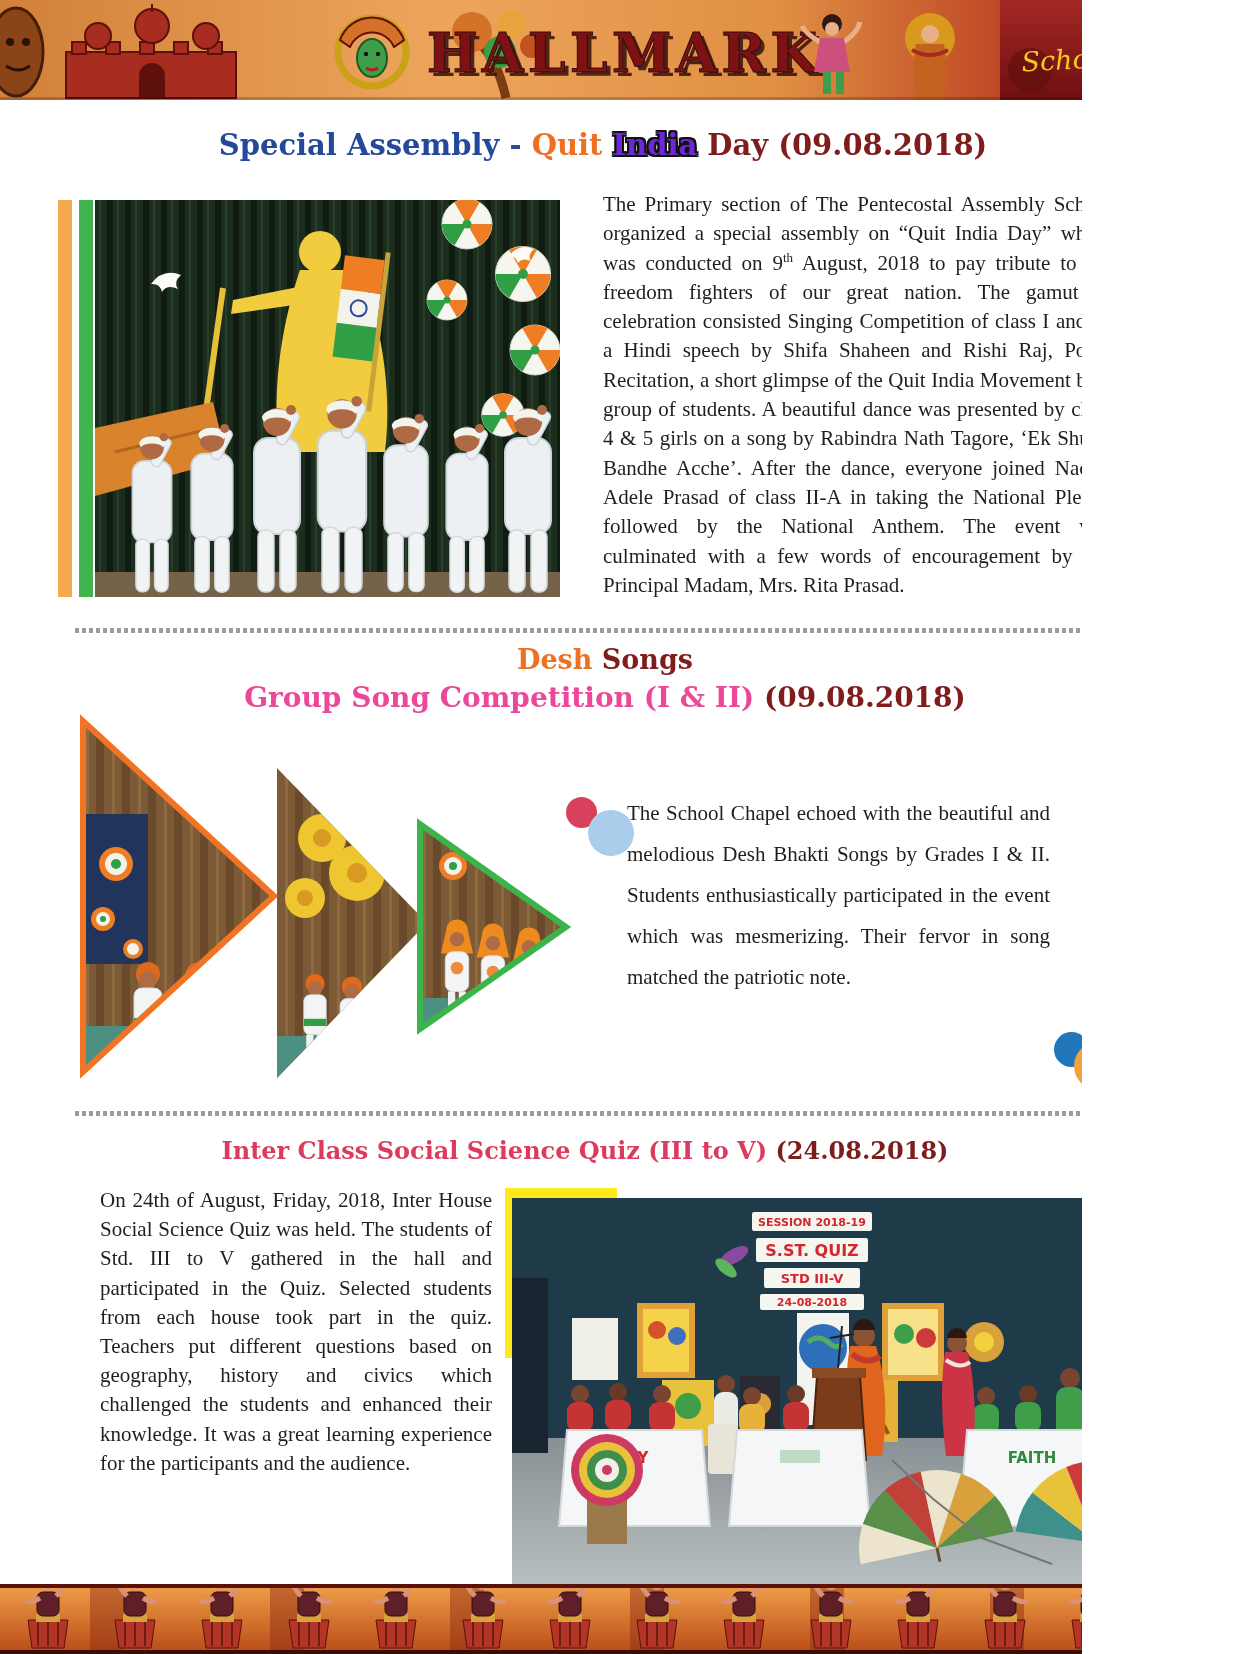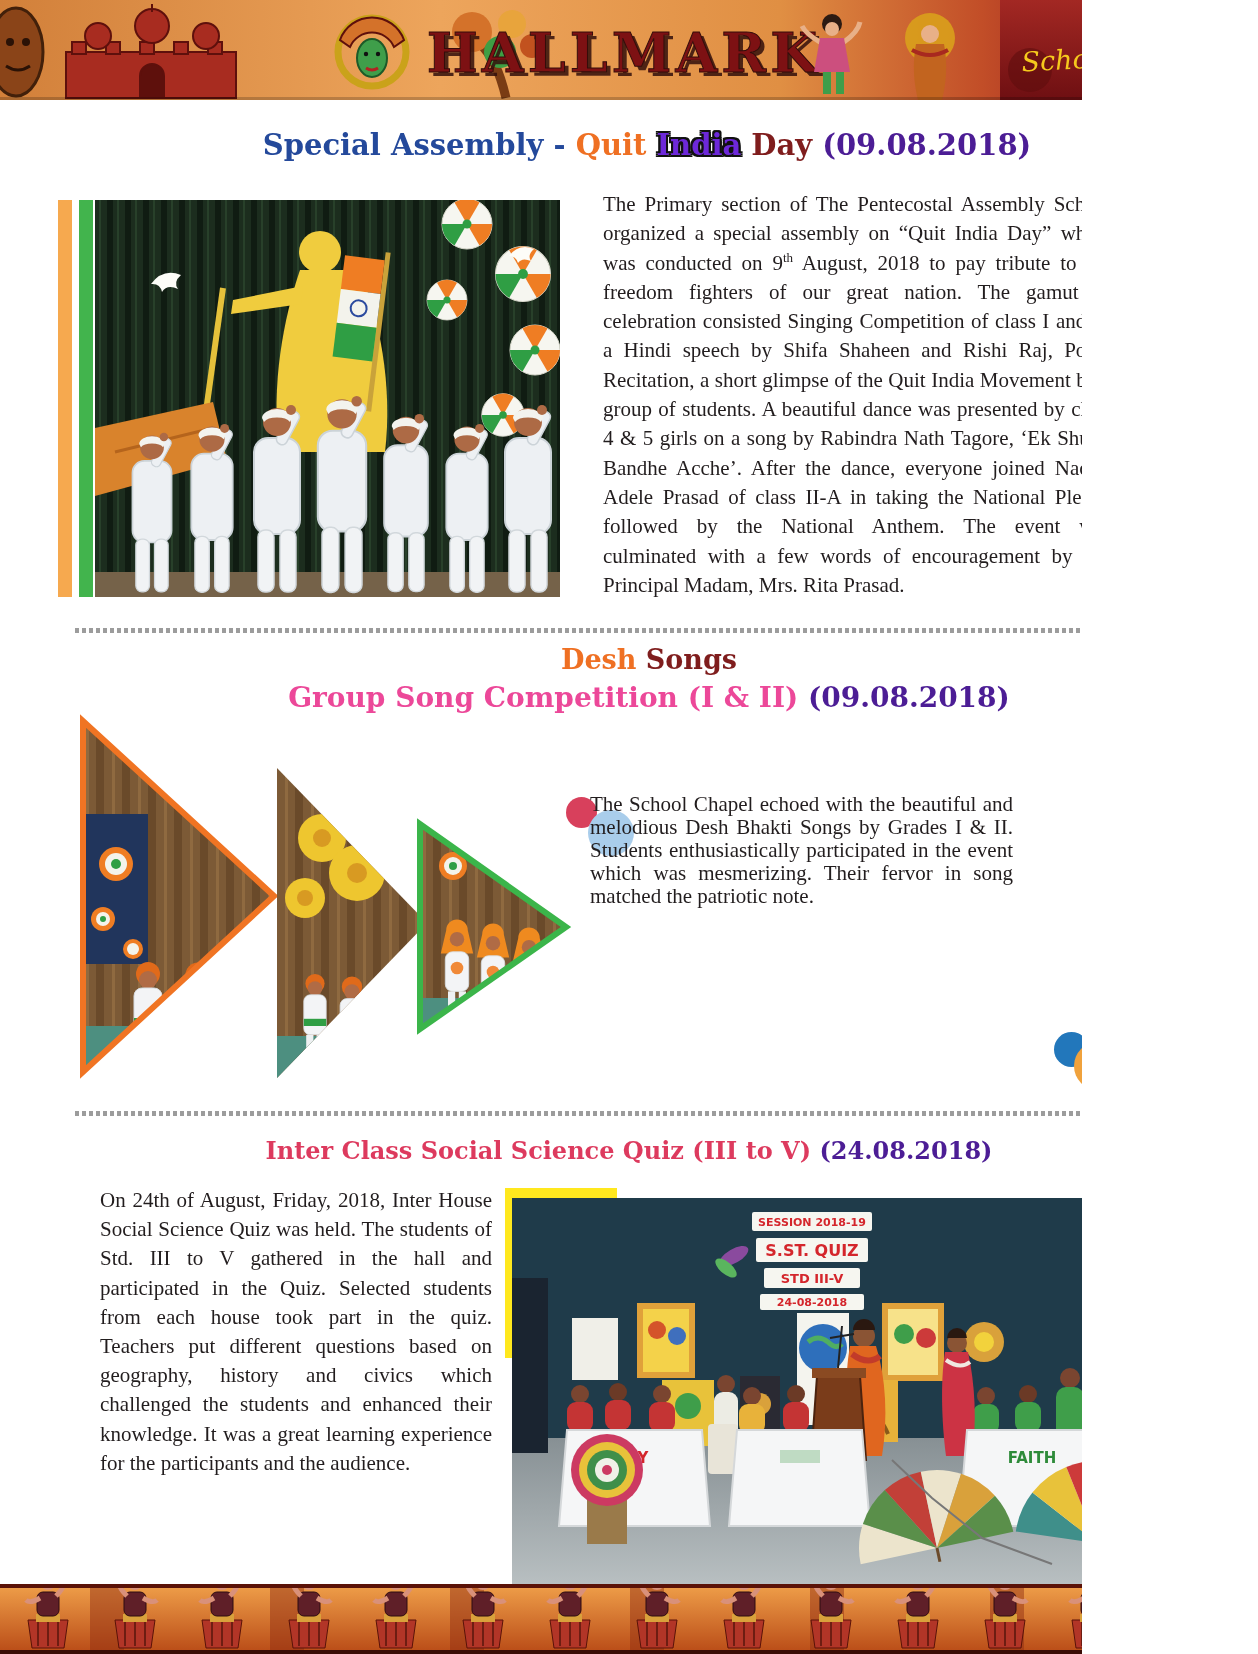--- a/index.html
+++ b/index.html
@@ -10,38 +10,38 @@
   
   .rstripe-o{position:absolute;left:1193px;top:100px;width:31px;height:880px;
              background:linear-gradient(#f6a94f 0%,#f6a94f 72%,rgba(246,169,79,0) 100%);}
   .rstripe-g{position:absolute;left:1236px;top:100px;width:22px;height:880px;
              background:linear-gradient(#42b44d 0%,#42b44d 68%,rgba(66,180,77,0) 100%);}
   
   .lstripe-o{position:absolute;left:58px;top:200px;width:14px;height:397px;background:#f6a94f;}
   .lstripe-g{position:absolute;left:79px;top:200px;width:14px;height:397px;background:#42b44d;}
   
   .title-row{position:absolute;display:flex;justify-content:center;align-items:center;
-             font-family:"DejaVu Serif",serif;font-weight:bold;padding-left:44px;}
+             font-family:"DejaVu Serif",serif;font-weight:bold;}
   .title-row span{white-space:pre;}
   .t-assembly{left:0;top:128px;width:1206px;font-size:29px;}
   .t-desh{left:0;top:644px;width:1210px;font-size:27px;}
   .t-group{left:0;top:681px;width:1210px;font-size:28px;}
   .t-quiz{left:0;top:1136px;width:1170px;font-size:24px;}
   .c-blue{color:#24499b;}
   .c-orange{color:#ef7023;}
   .c-green{color:#7f1d1d;}
-  .c-black{color:#4c1d95;}
+  .c-black{color:#7f1d1d;}
   .c-skyblue{color:#ec4899;}
   .c-crimson{color:#dd3a5e;}
   .t-outline{color:#6d28d9;text-shadow:-2px -2px 0 #111,2px -2px 0 #111,-2px 2px 0 #111,2px 2px 0 #111,
              -2px 0 0 #111,2px 0 0 #111,0 -2px 0 #111,0 2px 0 #111;}
   
   .body-text{position:absolute;margin:0;text-align:justify;font-size:21px;color:#221d1e;}
   .assembly-body{left:603px;top:190px;width:509px;line-height:29.3px;}
-  .desh-body{left:590px;top:793px;width:423px;line-height:23px;}
+  .desh-body{left:627px;top:793px;width:423px;line-height:41px;}
   .quiz-body{left:100px;top:1186px;width:392px;line-height:29.2px;}
   .sup{font-size:13px;vertical-align:super;line-height:0;}
   
   .dotdiv{position:absolute;left:75px;width:1015px;height:5px;
           background:repeating-linear-gradient(90deg,#9c9c9c 0 4px,rgba(0,0,0,0) 4px 7px);}
   .div1{top:628px;} .div2{top:1111px;}
   
   .photo1{position:absolute;left:95px;top:200px;width:465px;height:397px;}
   .tri1{position:absolute;left:78px;top:714px;width:202px;height:365px;}
   .tri2{position:absolute;left:277px;top:768px;width:152px;height:310px;}

